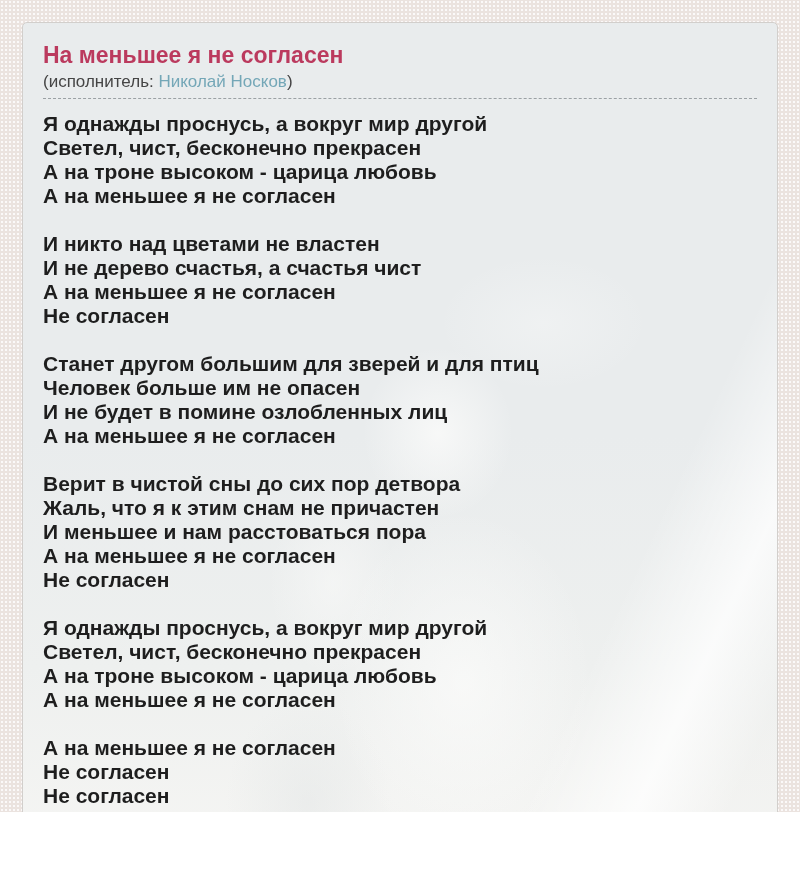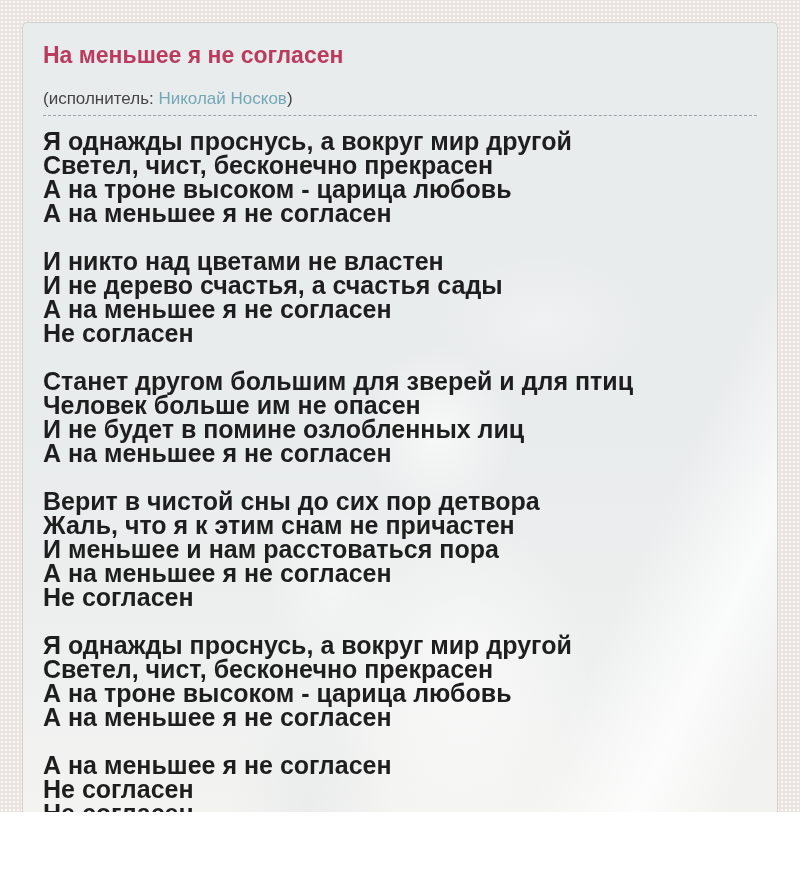--- a/index.html
+++ b/index.html
@@ -54,37 +54,37 @@
   }
 
   .title {
     font-size: 23px;
     line-height: 28px;
     font-weight: bold;
     color: var(--title, #bb3a5e);
   }
 
   .subtitle {
-    margin-top: 20px;
+    margin-top: 3px;
     padding-bottom: 6px;
     font-size: 17px;
     line-height: 20px;
     color: var(--subtitle-text, #454545);
     border-bottom: 1px dashed #9ba1a4;
   }
 
   .artist-link {
     color: var(--artist-link, #74a7b7);
     text-decoration: none;
     cursor: pointer;
   }
 
   .lyrics {
     padding-top: 13px;
-    font-size: 25px;
+    font-size: 21px;
     font-weight: bold;
     line-height: 24px;
     color: var(--lyrics-text, #1e1e1e);
   }
 
   .verse { margin-bottom: 24px; }
   .verse:last-child { margin-bottom: 0; }
 </style>
 </head>
 <body>
@@ -99,21 +99,21 @@
       </header>
       <div class="lyrics">
           <div class="verse">
             <div class="line">Я однажды проснусь, а вокруг мир другой</div>
             <div class="line">Светел, чист, бесконечно прекрасен</div>
             <div class="line">А на троне высоком - царица любовь</div>
             <div class="line">А на меньшее я не согласен</div>
           </div>
           <div class="verse">
             <div class="line">И никто над цветами не властен</div>
-            <div class="line">И не дерево счастья, а счастья сады</div>
+            <div class="line">И не дерево счастья, а счастья чист</div>
             <div class="line">А на меньшее я не согласен</div>
             <div class="line">Не согласен</div>
           </div>
           <div class="verse">
             <div class="line">Станет другом большим для зверей и для птиц</div>
             <div class="line">Человек больше им не опасен</div>
             <div class="line">И не будет в помине озлобленных лиц</div>
             <div class="line">А на меньшее я не согласен</div>
           </div>
           <div class="verse">

